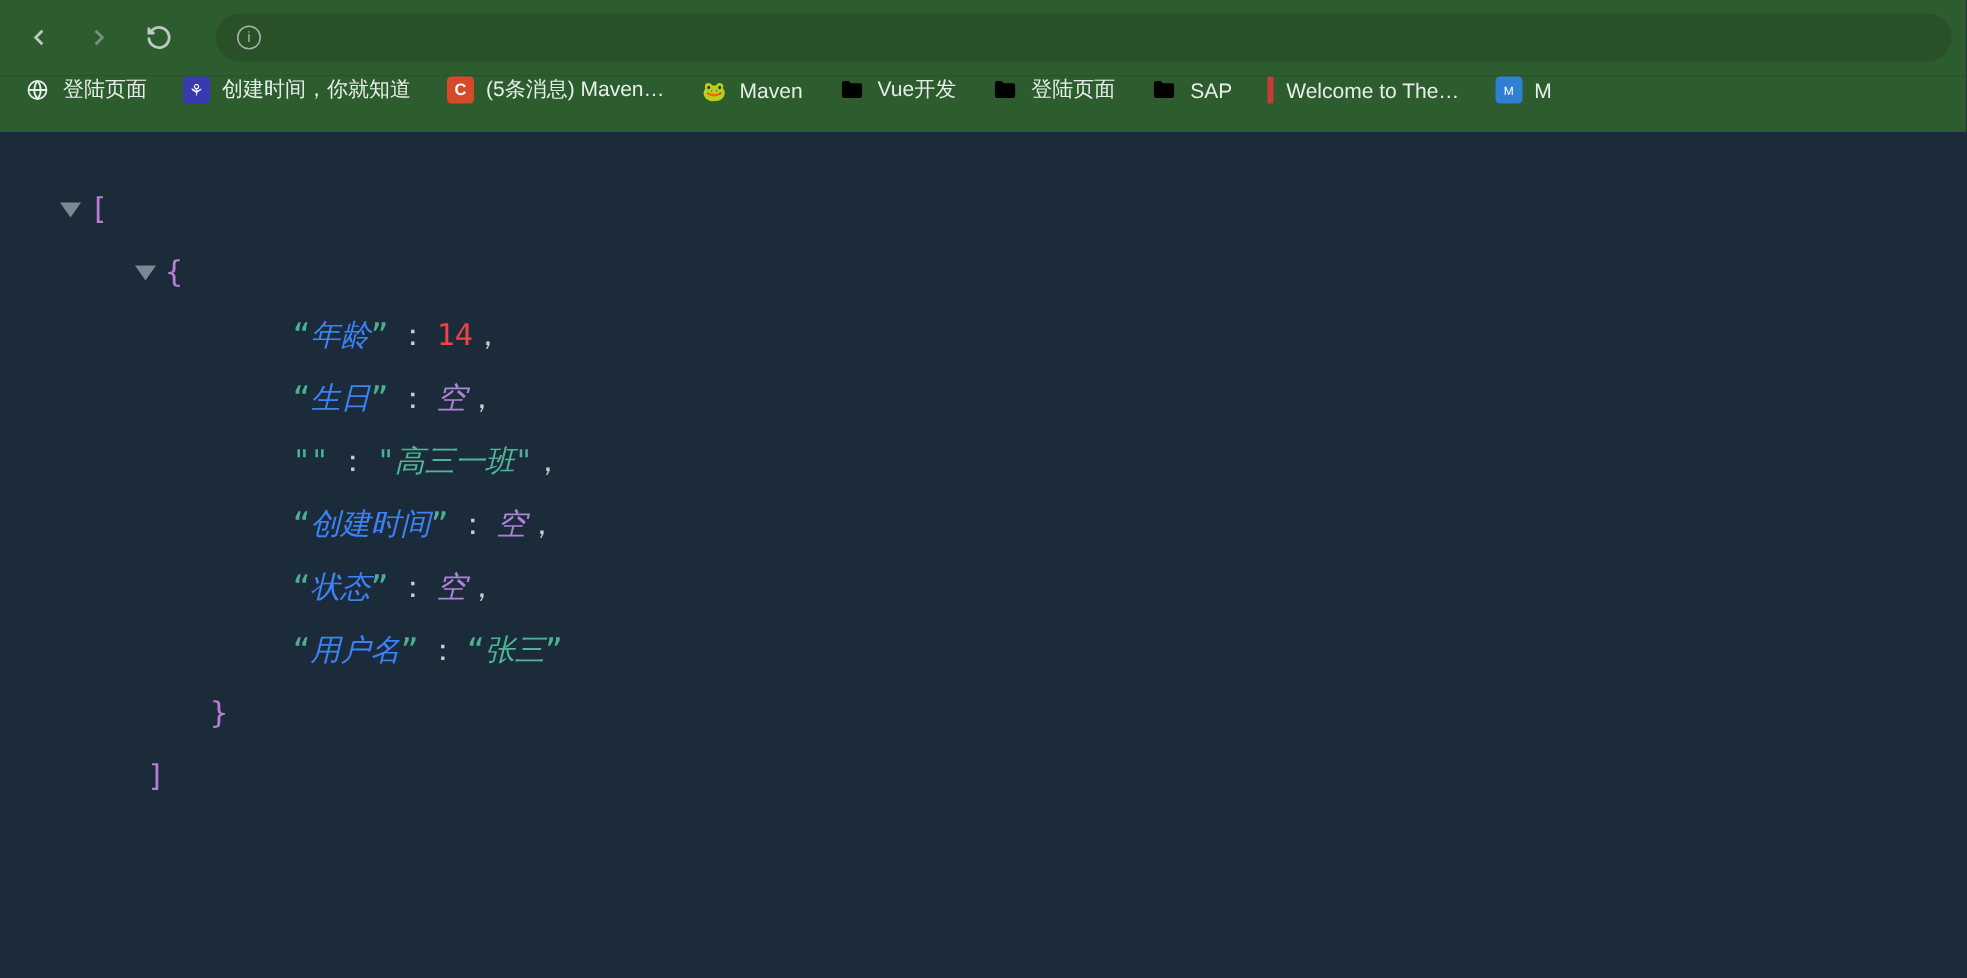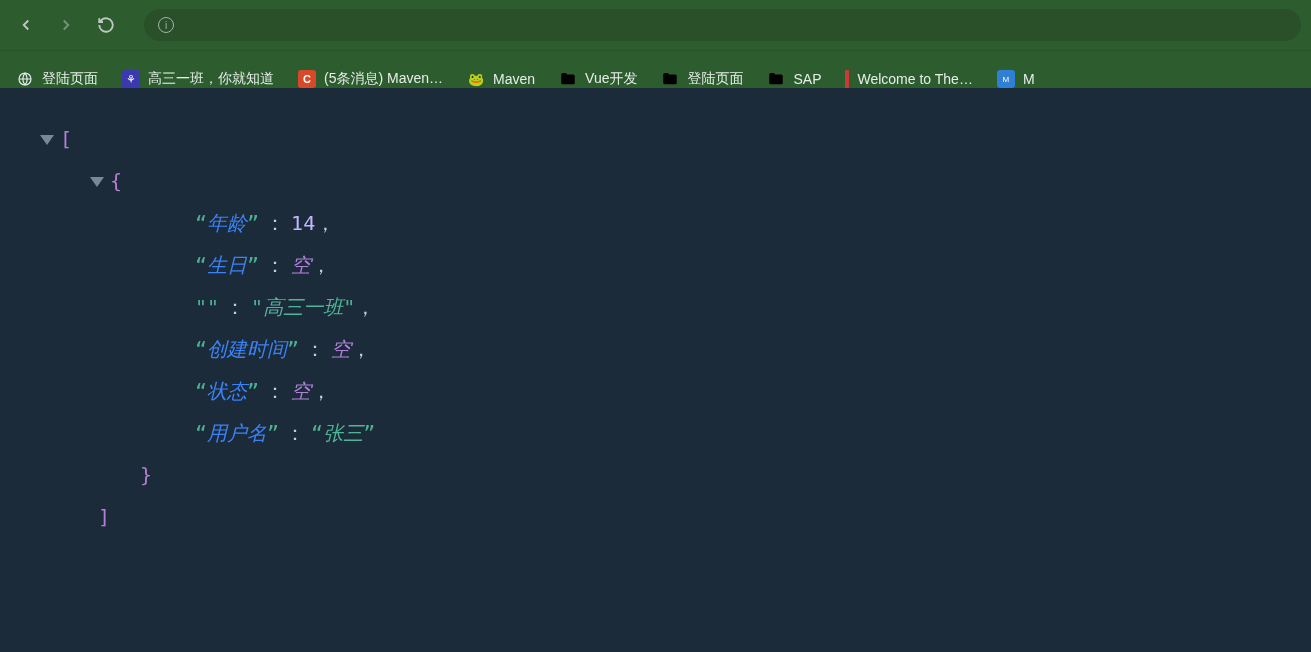--- a/index.html
+++ b/index.html
@@ -52,21 +52,21 @@
       justify-content: center;
       font-size: 10px;
       color: #a7b3ab;
     }
     .url-host { color: #eef3ef; font-weight: 500; }
     .url-path { color: #a1b3a4; }
     .bookmarks-bar {
       background: #2d5c2f;
       height: 38px;
       display: flex;
-      align-items: flex-end;
+      align-items: flex-start;
       padding: 0 16px;
       gap: 24px;
       border-top: 1px solid rgba(0,0,0,0.08);
     }
     .bookmark {
       display: flex;
       align-items: center;
       gap: 8px;
       color: #e6eee8;
       font-size: 14px;
@@ -109,21 +109,21 @@
       margin-right: 6px;
       cursor: pointer;
       flex-shrink: 0;
       position: relative;
       top: 1px;
     }
     .bracket { color: #b67fd5; font-weight: 500; }
     .key-q { color: #4db092; }
     .key { color: #3b82f6; font-style: italic; }
     .colon { color: #cccccc; margin: 0 6px; }
-    .num { color: #c4b5fd; }
+    .num { color: #ef4444; }
     .null { color: #b081d9; font-style: italic; }
     .str-q { color: #4db092; }
     .str { color: #4fb598; font-style: italic; }
     .comma { color: #cccccc; }
   </style>
 </head>
 <body>
 
 <div class="browser-top">
   <div class="nav-btn">
@@ -152,21 +152,21 @@
       <span class="bm-icon bm-globe">
         <svg viewBox="0 0 24 24" fill="none" stroke-width="1.8">
           <circle cx="12" cy="12" r="9"></circle>
           <path d="M3 12h18M12 3a14 14 0 0 1 0 18M12 3a14 14 0 0 0 0 18"></path>
         </svg>
       </span>
       <span>登陆页面</span>
     </div>
     <div class="bookmark">
       <span class="bm-icon bm-baidu">⚘</span>
-      <span>高三一班，你就知道</span>
+      <span>创建时间，你就知道</span>
     </div>
     <div class="bookmark">
       <span class="bm-icon bm-csdn">C</span>
       <span>(5条消息) Maven…</span>
     </div>
     <div class="bookmark">
       <span class="bm-icon bm-frog" style="font-size: 13px;">🐸</span>
       <span>Maven</span>
     </div>
     <div class="bookmark">

